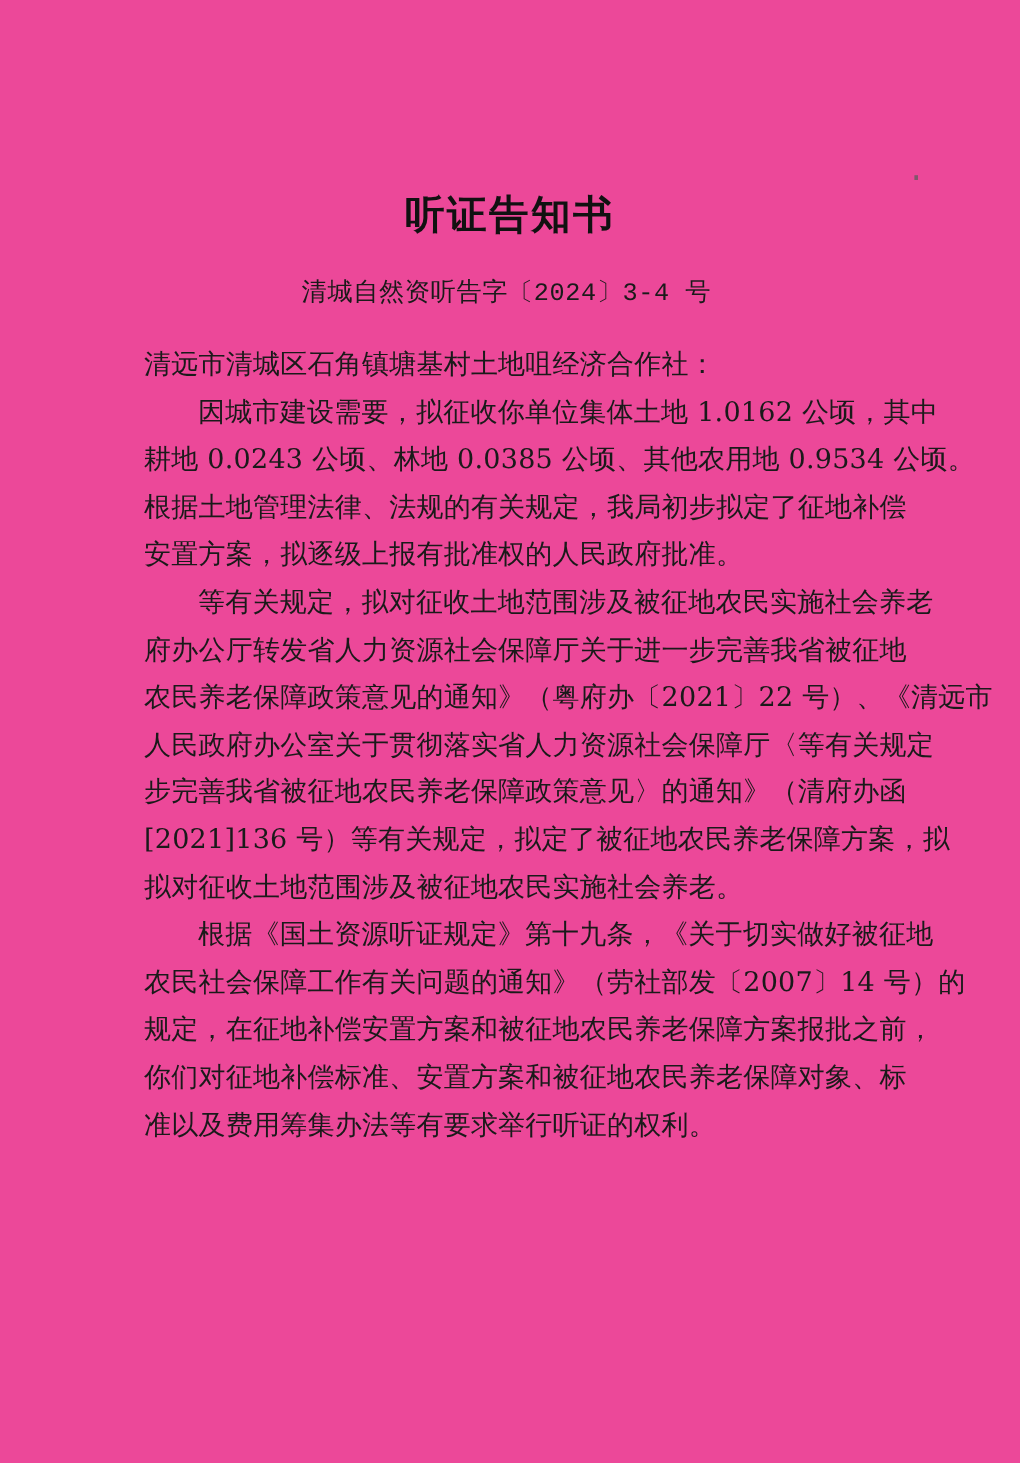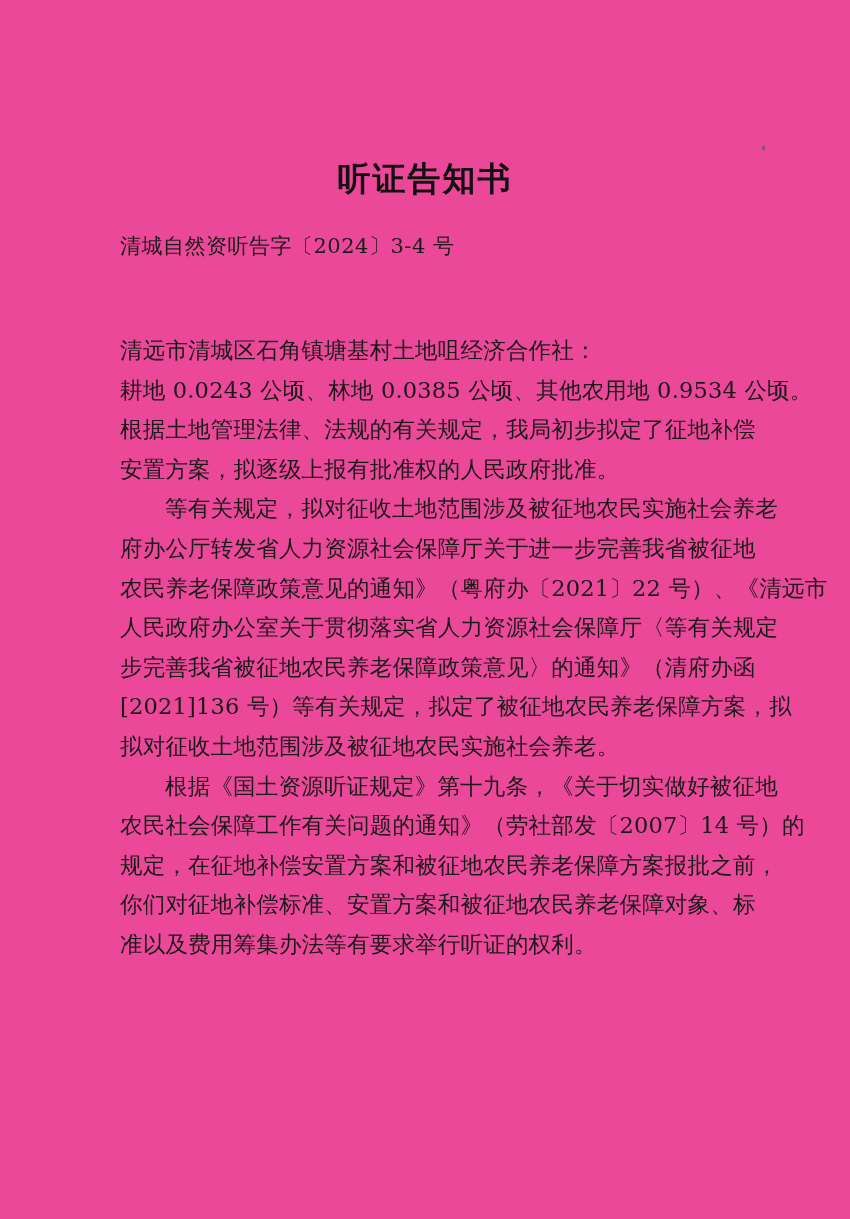--- a/index.html
+++ b/index.html
@@ -42,33 +42,33 @@
     font-weight: bold;
     letter-spacing: 2px;
     font-family: "DejaVu Sans", "Liberation Sans", sans-serif;
     color: #111111;
   }
   .doc-number {
     position: absolute;
     left: 120px;
     top: 231px;
     width: 610px;
-    text-align: left;
+    text-align: center;
     font-size: 21px;
     line-height: 30px;
     letter-spacing: .5px;
     padding-right: 6px;
     box-sizing: border-box;
+    font-family: Liberation Mono, monospace;
   }
   .body-text {
     position: absolute;
     left: 120px;
     top: 285px;
     width: 612px;
-    margin-top: 46px;
   }
   .line {
     font-size: 22.5px;
     line-height: 39.6px;
     height: 39.6px;
     white-space: pre;
     letter-spacing: .2px;
     color: #1a1a1a;
   }
   .line.indent {
@@ -86,20 +86,21 @@
   <div class="speck"></div>
 
   <div class="doc-title">听证告知书</div>
 
   <div class="doc-number">清城自然资听告字〔2024〕3-4 号</div>
 
   <div class="body-text">
 
     <div class="line recipient">清远市清城区石角镇塘基村土地咀经济合作社：</div>
 
+    <div class="line indent">因城市建设需要，拟征收你单位集体土地 1.0162 公顷，其中</div>
     <div class="line">耕地 0.0243 公顷、林地 0.0385 公顷、其他农用地 0.9534 公顷。</div>
     <div class="line">根据土地管理法律、法规的有关规定，我局初步拟定了征地补偿</div>
     <div class="line">安置方案，拟逐级上报有批准权的人民政府批准。</div>
 
     <div class="line indent">等有关规定，拟对征收土地范围涉及被征地农民实施社会养老</div>
     <div class="line">府办公厅转发省人力资源社会保障厅关于进一步完善我省被征地</div>
     <div class="line">农民养老保障政策意见的通知》（粤府办〔2021〕22 号）、《清远市</div>
     <div class="line">人民政府办公室关于贯彻落实省人力资源社会保障厅〈等有关规定</div>
     <div class="line">步完善我省被征地农民养老保障政策意见〉的通知》（清府办函</div>
     <div class="line">[2021]136 号）等有关规定，拟定了被征地农民养老保障方案，拟</div>

